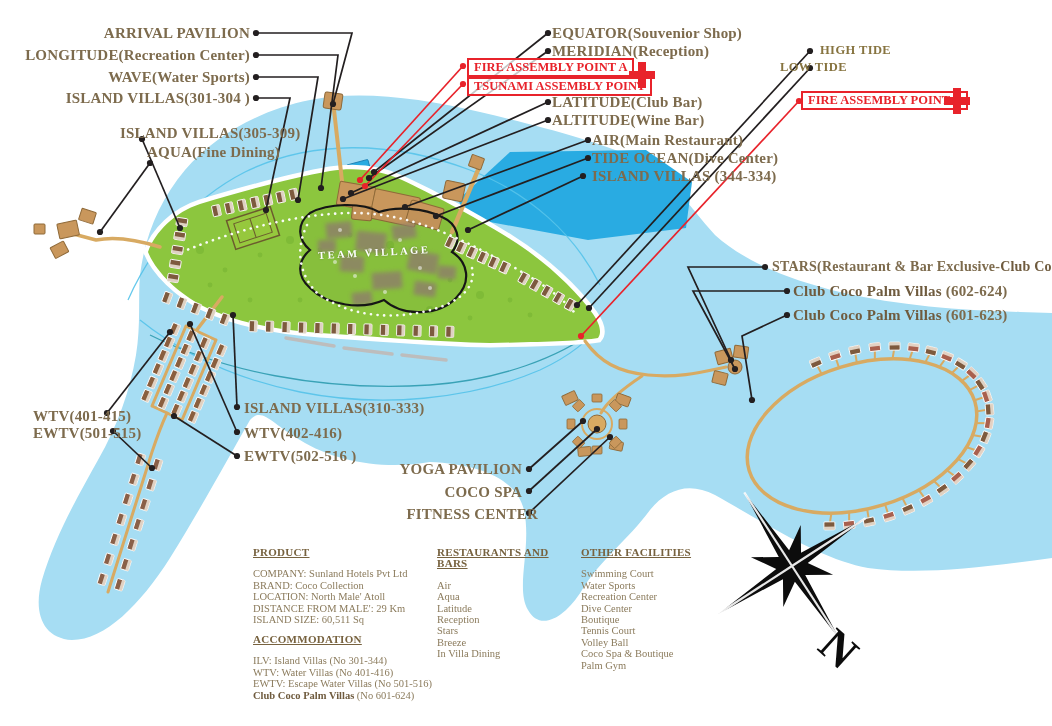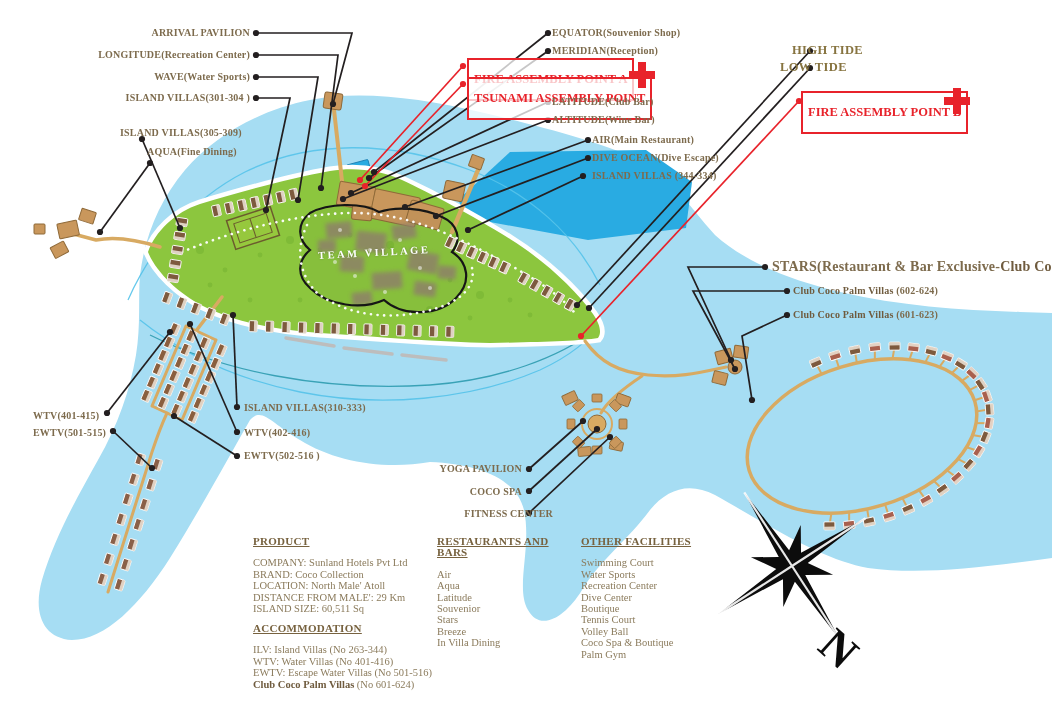--- a/index.html
+++ b/index.html
@@ -1,30 +1,30 @@
 <!DOCTYPE html>
 <html><head>
 <meta charset="utf-8">
 <style>
   html,body{margin:0;padding:0;background:#fff}
   .stage{position:relative;width:1052px;height:726px;background:#fff;overflow:hidden;
          font-family:"Liberation Serif",serif}
   .stage svg{position:absolute;left:0;top:0}
-  .lbl{position:absolute;white-space:nowrap;font-weight:bold;font-size:10px;line-height:12px;
+  .lbl{position:absolute;white-space:nowrap;font-weight:bold;font-size:15px;line-height:12px;
        color:#7d6b4d;letter-spacing:.2px}
   .lbl.r{text-align:right}
   .tide{font-size:12.5px;color:#877440;letter-spacing:.4px}
   .alert{position:absolute;white-space:nowrap;font-weight:bold;font-size:12.5px;color:#e8232b;
-         border:2px solid #e8232b;padding:12px 5px;line-height:15px;background:rgba(255,255,255,.75)}
+         border:2px solid #e8232b;padding:0 5px;line-height:15px;background:rgba(255,255,255,.75)}
   .plus{position:absolute;width:26px;height:26px}
   .plus i{position:absolute;background:#e8232b}
   .plus .h{left:0;top:9px;width:26px;height:8px}
   .plus .v{left:9px;top:0;width:8px;height:26px}
   .legend{position:absolute;color:#8b7b5c;font-size:10.5px;line-height:11.4px}
-  .legend h4{margin:1px 0 10px 0;font-size:11px;color:#77623f;letter-spacing:.3px;
+  .legend h4{margin:12px 0 10px 0;font-size:11px;color:#77623f;letter-spacing:.3px;
              text-decoration:underline}
   .legend .bold,.bold{font-weight:bold;color:#6f5b3e}
   .tv{position:absolute;color:#fff;font-weight:bold;font-size:10.5px;letter-spacing:2.5px;
       transform:rotate(-3deg);text-shadow:0 0 2px rgba(0,0,0,.25)}
   .north{position:absolute;font-weight:bold;font-size:46px;color:#0c0c0c;transform:rotate(42deg)}
   .ld{stroke:#231f20;stroke-width:1.7;fill:none}
   .ldr{stroke:#e8232b;stroke-width:1.7;fill:none}
 </style>
 </head>
 <body>
@@ -752,69 +752,69 @@
 <div class="lbl" style="left:552px;top:45px">MERIDIAN(Reception)</div>
 <div class="alert" style="left:467px;top:58px">FIRE ASSEMBLY POINT A</div>
 <div class="alert" style="left:467px;top:77px">TSUNAMI ASSEMBLY POINT</div>
 <div class="plus" style="left:629px;top:62px">
       <i class="h"></i>
       <i class="v"></i>
     </div>
 <div class="lbl" style="left:552px;top:96px">LATITUDE(Club Bar)</div>
 <div class="lbl" style="left:552px;top:114px">ALTITUDE(Wine Bar)</div>
 <div class="lbl" style="left:592px;top:134px">AIR(Main Restaurant)</div>
-<div class="lbl" style="left:592px;top:152px">DIVE OCEAN(Dive Escape)</div>
+<div class="lbl" style="left:592px;top:152px">TIDE OCEAN(Dive Center)</div>
 <div class="lbl" style="left:592px;top:170px">ISLAND VILLAS (344-334)</div>
 
-<div class="lbl tide" style="left:792px;top:44px">HIGH TIDE</div>
+<div class="lbl tide" style="left:820px;top:44px">HIGH TIDE</div>
 <div class="lbl tide" style="left:780px;top:61px">LOW TIDE</div>
 <div class="alert" style="left:801px;top:91px">FIRE ASSEMBLY POINT B</div>
 <div class="plus" style="left:944px;top:88px">
       <i class="h"></i>
       <i class="v"></i>
     </div>
 
 <div class="lbl" style="left:772px;top:261px;font-size:14px"><span>STARS(Restaurant &amp; Bar Exclusive-</span><span class="bold">Club Coco Palm Villas</span><span> )</span></div>
 <div class="lbl" style="left:793px;top:285px"><span class="bold">Club Coco Palm Villas</span><span> (602-624)</span></div>
 <div class="lbl" style="left:793px;top:309px"><span class="bold">Club Coco Palm Villas</span><span> (601-623)</span></div>
 
 <div class="lbl" style="left:33px;top:410px">WTV(401-415)</div>
 <div class="lbl" style="left:33px;top:427px">EWTV(501-515)</div>
 <div class="lbl" style="left:244px;top:402px">ISLAND VILLAS(310-333)</div>
 <div class="lbl" style="left:244px;top:427px">WTV(402-416)</div>
 <div class="lbl" style="left:244px;top:450px">EWTV(502-516 )</div>
 
 <div class="lbl r" style="right:530px;top:463px">YOGA PAVILION</div>
 <div class="lbl r" style="right:530px;top:486px">COCO SPA</div>
-<div class="lbl r" style="right:499px;top:508px">FITNESS CENTER</div>
+<div class="lbl r" style="right:514px;top:508px">FITNESS CENTER</div>
 
 <div class="tv" style="left:318px;top:247px">TEAM VILLAGE</div>
 <div class="north" style="left:822px;top:622px">N</div>
 
 <div class="legend" style="left:253px;top:535px;width:180px">
   <h4>PRODUCT</h4>
   <div class="it">COMPANY: Sunland Hotels Pvt Ltd</div>
   <div class="it">BRAND: Coco Collection</div>
   <div class="it">LOCATION: North Male' Atoll</div>
   <div class="it">DISTANCE FROM MALE': 29 Km</div>
   <div class="it">ISLAND SIZE: 60,511 Sq</div>
 </div>
 <div class="legend" style="left:253px;top:622px;width:190px">
   <h4>ACCOMMODATION</h4>
-  <div class="it">ILV: Island Villas (No 263-344)</div>
+  <div class="it">ILV: Island Villas (No 301-344)</div>
   <div class="it">WTV: Water Villas (No 401-416)</div>
   <div class="it">EWTV: Escape Water Villas (No 501-516)</div>
   <div class="it"><span class="bold">Club Coco Palm Villas</span><span> (No 601-624)</span></div>
 </div>
 <div class="legend" style="left:437px;top:535px;width:130px">
   <h4>RESTAURANTS AND BARS</h4>
   <div class="it">Air</div>
   <div class="it">Aqua</div>
   <div class="it">Latitude</div>
-  <div class="it">Souvenior</div>
+  <div class="it">Reception</div>
   <div class="it">Stars</div>
   <div class="it">Breeze</div>
   <div class="it">In Villa Dining</div>
 </div>
 <div class="legend" style="left:581px;top:535px;width:130px">
   <h4>OTHER FACILITIES</h4>
   <div class="it">Swimming Court</div>
   <div class="it">Water Sports</div>
   <div class="it">Recreation Center</div>
   <div class="it">Dive Center</div>

